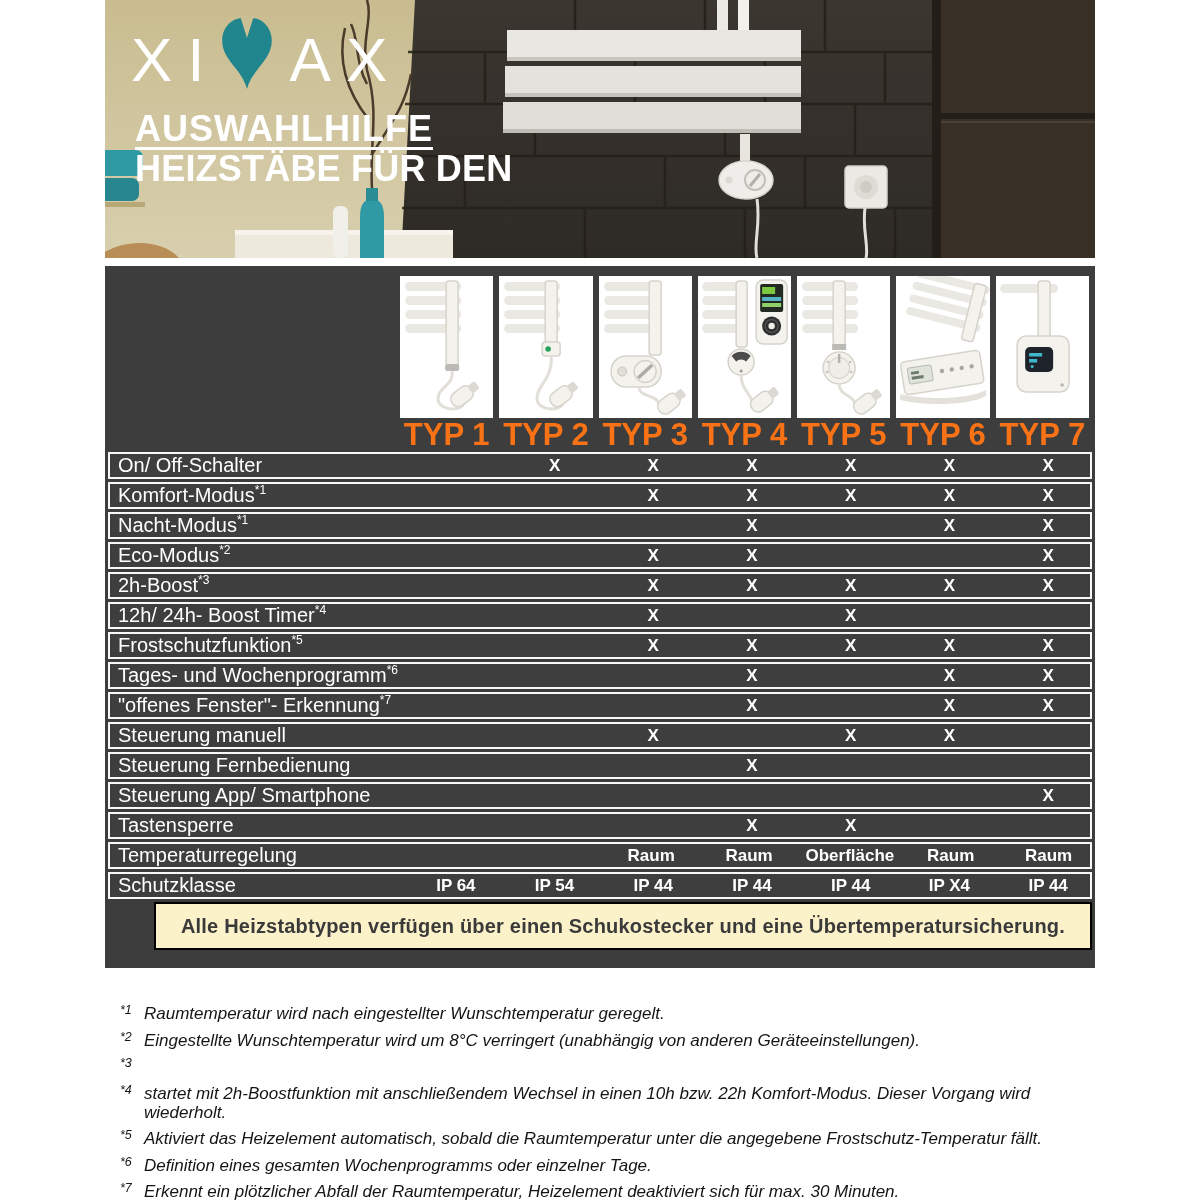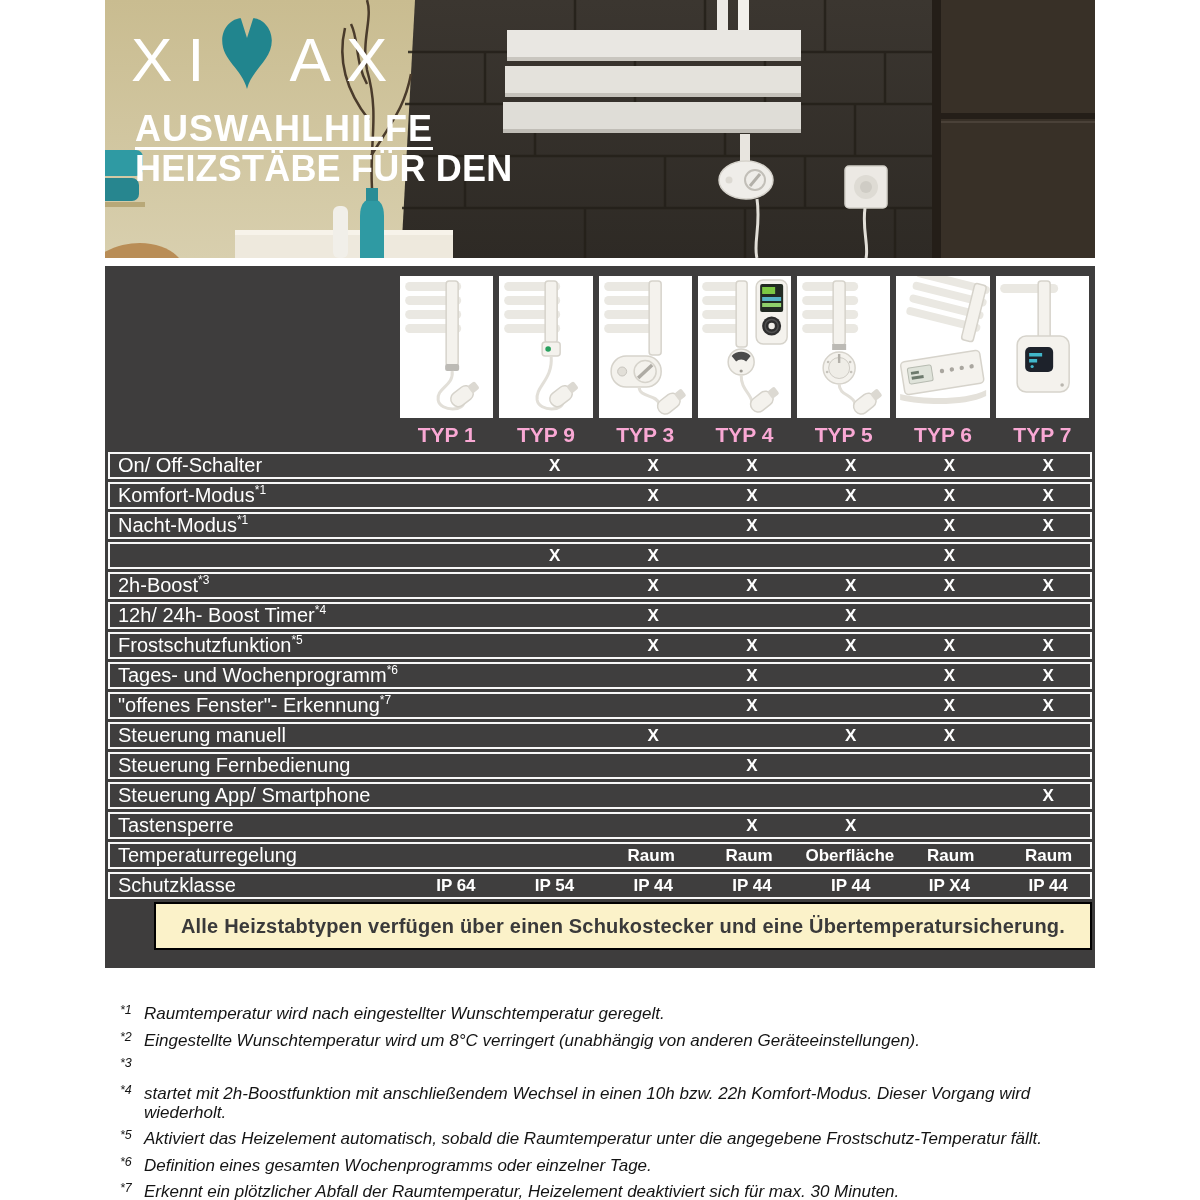--- a/index.html
+++ b/index.html
@@ -29,21 +29,21 @@
   }
   
   .panel{
     position:absolute;left:105px;top:266px;width:990px;height:702px;
     background:#3e3d3d;box-sizing:border-box;padding:10px 3px 0 3px;
   }
   .head-grid{display:grid;grid-template-columns:289px repeat(7,1fr);height:176px;}
   .prod-col{display:flex;flex-direction:column;}
   .prod-card{background:#ffffff;height:142px;margin:0 3px;overflow:hidden;}
   .prod-card svg{width:100%;height:100%;display:block;}
-  .typ-label{height:34px;line-height:34px;text-align:center;color:#f9a8d4;font-size:21px;font-weight:700;}
+  .typ-label{height:34px;line-height:34px;text-align:center;color:#f97316;font-size:31px;font-weight:700;}
   .frow{
     display:grid;grid-template-columns:289px repeat(7,1fr);
     height:23px;line-height:23px;border:2px solid #f8f8f8;background:#3f3e3e;
     margin-bottom:3px;color:#fff;box-sizing:content-box;gap:15px;
   }
   .flabel{padding-left:8px;font-size:20px;font-weight:400;white-space:nowrap;}
   .flabel sup{font-size:12px;line-height:0;}
   .fcell{text-align:center;font-weight:700;font-size:17px;}
   .note-row{
     border:2px solid #000000;background:#fbf2c9;height:44px;
@@ -168,21 +168,21 @@
             <rect class="w" x="46" y="5" width="12" height="62" rx="3"></rect>
             <rect class="w" x="43" y="66" width="18" height="14" rx="3"></rect>
             <circle cx="49" cy="73" r="2.8" fill="#27a05e"></circle>
             <path class="cable" d="M52 80 C54 104 36 110 38 124 C40 136 66 136 64 124"></path>
             <g transform="rotate(-38 63 120)">
                 <rect class="w" x="50" y="112" width="24" height="15" rx="7"></rect>
                 <rect x="72" y="115" width="9" height="9" rx="2" fill="#dcd9d2"></rect>
               </g>
           </svg>
         </div>
-        <div class="typ-label">TYP 9</div>
+        <div class="typ-label">TYP 2</div>
       </div>
 
       <div class="prod-col">
         <div class="prod-card">
           <svg viewBox="0 0 93 142">
             <rect class="rung" x="5" y="6" width="56" height="9" rx="4.5"></rect>
               <rect class="rung" x="5" y="20" width="56" height="9" rx="4.5"></rect>
               <rect class="rung" x="5" y="34" width="56" height="9" rx="4.5"></rect>
               <rect class="rung" x="5" y="48" width="56" height="9" rx="4.5"></rect>
             <rect class="w" x="50" y="5" width="12" height="74" rx="3"></rect>
@@ -323,20 +323,21 @@
           <div class="flabel">Nacht-Modus<sup>*1</sup></div>
           <div class="fcell"></div>
           <div class="fcell"></div>
           <div class="fcell"></div>
           <div class="fcell">X</div>
           <div class="fcell"></div>
           <div class="fcell">X</div>
           <div class="fcell">X</div>
         </div>
         <div class="frow">
+          <div class="flabel">Eco-Modus<sup>*2</sup></div>
           <div class="fcell"></div>
           <div class="fcell"></div>
           <div class="fcell">X</div>
           <div class="fcell">X</div>
           <div class="fcell"></div>
           <div class="fcell"></div>
           <div class="fcell">X</div>
         </div>
         <div class="frow">
           <div class="flabel">2h-Boost<sup>*3</sup></div>

